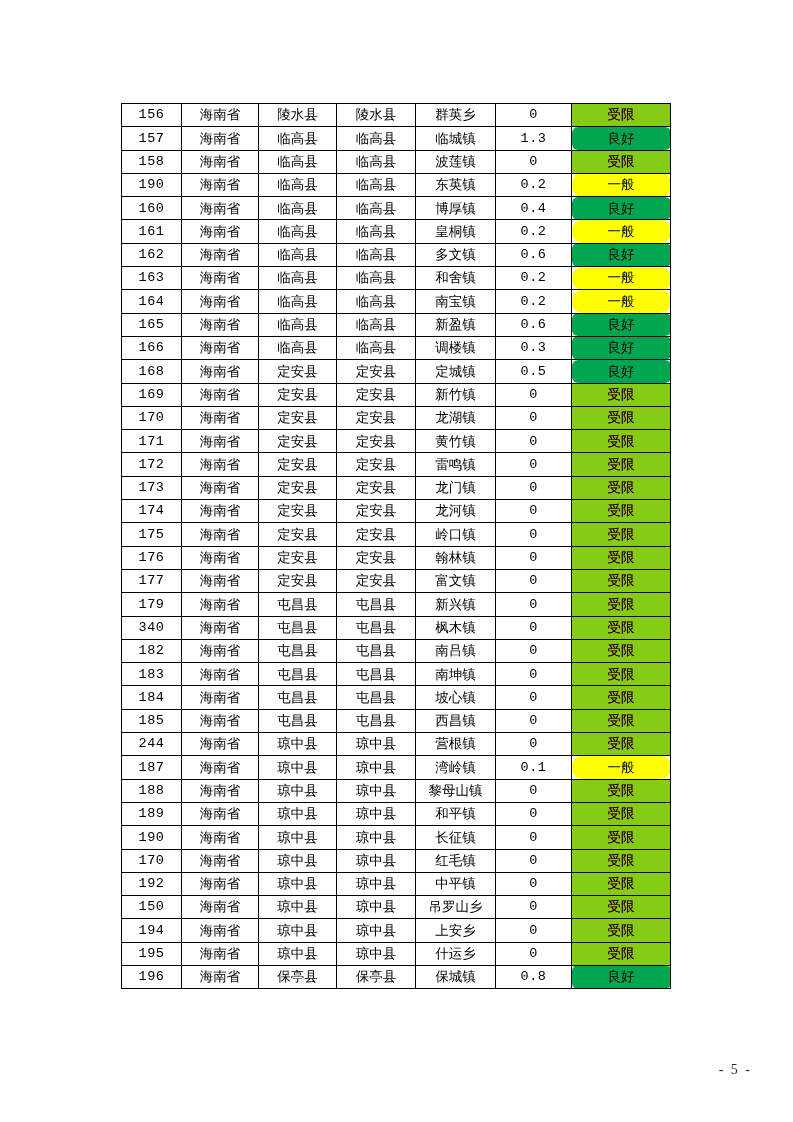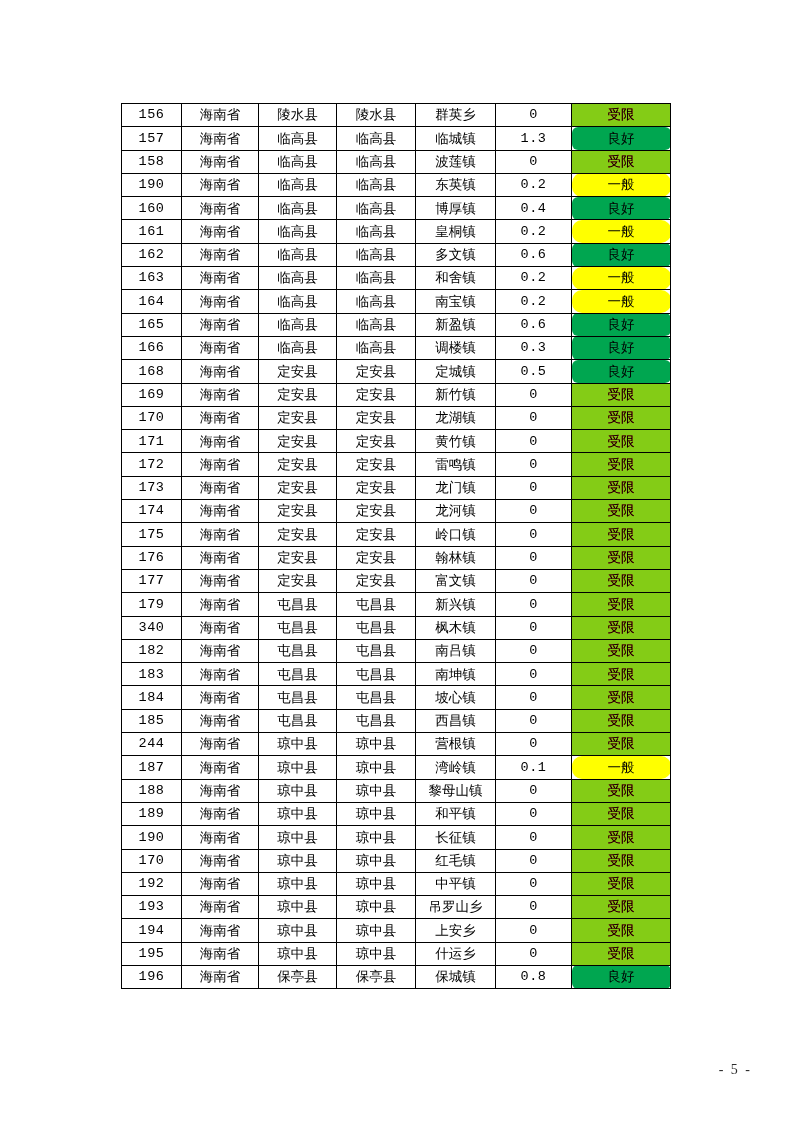--- a/index.html
+++ b/index.html
@@ -416,21 +416,21 @@
         <tr>
           <td class="idx">192</td>
           <td class="cn">海南省</td>
           <td class="cn">琼中县</td>
           <td class="cn">琼中县</td>
           <td class="cn">中平镇</td>
           <td class="val">0</td>
           <td class="status s-red">受限</td>
         </tr>
         <tr>
-          <td class="idx">193</td>
+          <td class="idx">150</td>
           <td class="cn">海南省</td>
           <td class="cn">琼中县</td>
           <td class="cn">琼中县</td>
           <td class="cn">吊罗山乡</td>
           <td class="val">0</td>
           <td class="status s-red">受限</td>
         </tr>
         <tr>
           <td class="idx">194</td>
           <td class="cn">海南省</td>

